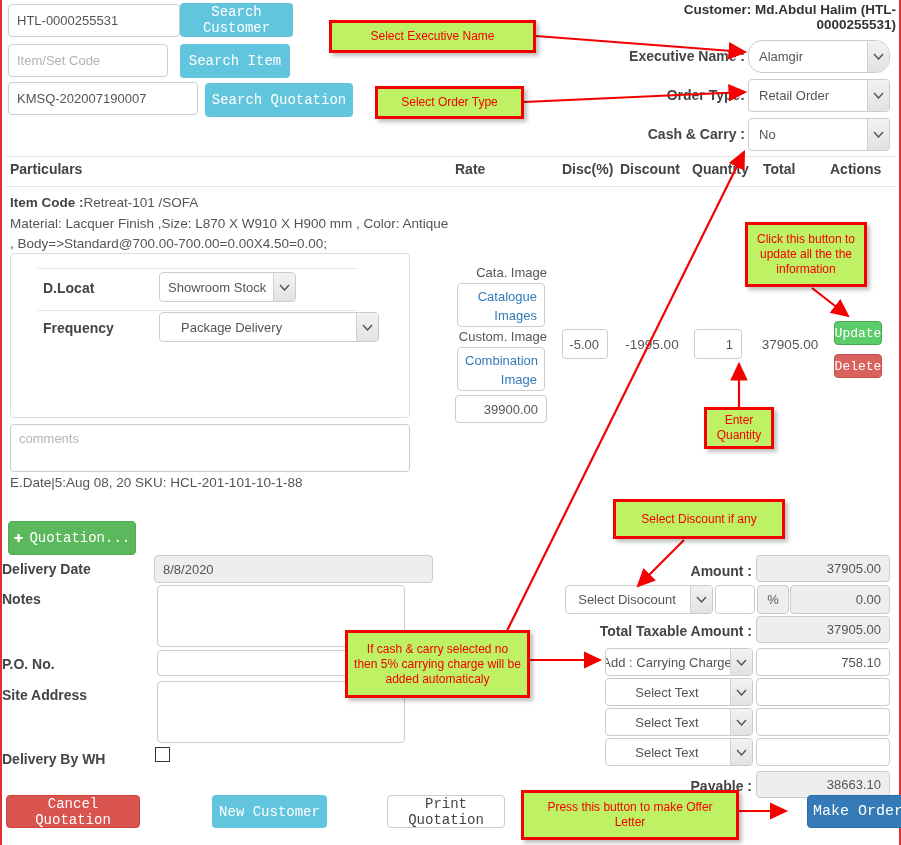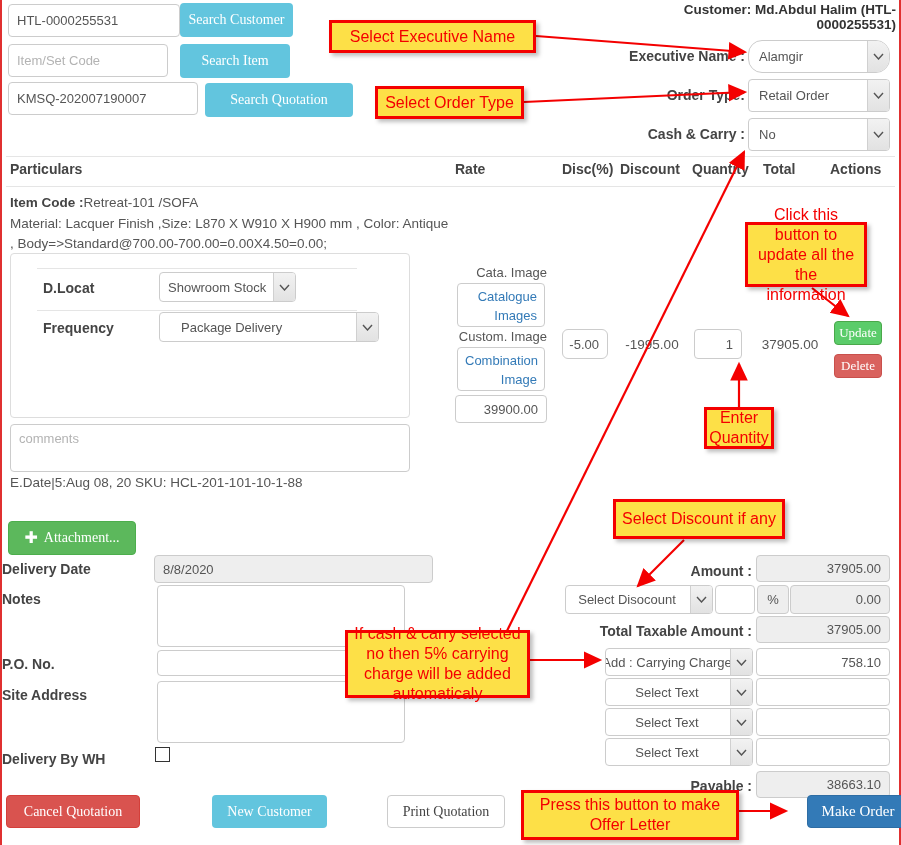--- a/index.html
+++ b/index.html
@@ -34,37 +34,37 @@
   .sel .arrow {
     position:absolute; right:0; top:0; bottom:0; width:22px;
     background:linear-gradient(#f2f2f2,#e2e2e2);
     border-left:1px solid #d0d0d0;
     display:flex; align-items:center; justify-content:center;
     color:#666; font-size:11px;
   }
   .sel .arrow svg { display:block; }
 
   .btn { border-radius:4px; border:1px solid transparent; cursor:pointer;
-         font-family:Liberation Serif, serif; display:flex;
+         font-family:Liberation Mono, monospace; display:flex;
          align-items:center; justify-content:center; text-align:center; }
   .btn-info { background:#62c5de; color:#fff; }
   .btn-green { background:#5cb85c; color:#fff; border-color:#4cae4c;}
   .btn-green2 { background:#5bcc6a; color:#fff; border-color:#4aa84a;}
   .btn-red { background:#d9534f; color:#fff; border-color:#d43f3a;}
   .btn-red2 { background:#d9625e; color:#fff; border-color:#c9504c;}
   .btn-white { background:#fff; color:#444; border:1px solid #ccc; }
   .btn-primary { background:#337ab7; color:#fff; border-color:#2e6da4;}
 
   .lbl { color:#444; font-weight:bold; }
 
   
   .anno {
-    position:absolute; border:3px solid #f40000; background:#fde047;
+    position:absolute; border:3px solid #f40000; background:#bef264;
     color:#f40000; display:flex; align-items:center; justify-content:center;
-    text-align:center; line-height:1.25; font-size:16px;
+    text-align:center; line-height:1.25; font-size:12px;
     box-shadow:3px 3px 4px rgba(0,0,0,.25);
     z-index:40;
   }
   .arrows { position:absolute; left:0; top:0; width:901px; height:845px;
             pointer-events:none; z-index:35; }
 
   
   #root > * { position:absolute; }
 
   .tabbox { border:1px solid #ddd; border-radius:4px; background:#fff; }
@@ -188,34 +188,34 @@
   <div style="left:455px; top:265px; width:92px; text-align:right; font-size:13px; color:#555;">Cata. Image</div>
   <div class="inp" style="left:457px; top:283px; width:88px; height:44px; color:#337ab7;
               text-align:right; display:block; padding:3px 7px; line-height:19px;">Catalogue Images</div>
 
   <div style="left:449px; top:329px; width:98px; text-align:right; font-size:13px; color:#555;">Custom. Image</div>
   <div class="inp" style="left:457px; top:347px; width:88px; height:44px; color:#337ab7;
               text-align:right; display:block; padding:3px 7px; line-height:19px;">Combination Image</div>
 
   <div class="inp num" style="left:455px; top:395px; width:92px; height:28px;">39900.00</div>
 
-  <div class="inp num" style="left:562px; top:329px; width:46px; height:30px;border-radius:6px;">-5.00</div>
+  <div class="inp num" style="left:562px; top:329px; width:46px; height:30px;">-5.00</div>
 
   <div style="left:616px; top:337px; width:72px; text-align:center; font-size:13.5px; color:#555;">-1995.00</div>
 
   <div class="inp num" style="left:694px; top:329px; width:48px; height:30px;">1</div>
 
   <div style="left:754px; top:337px; width:72px; text-align:center; font-size:13.5px; color:#555;">37905.00</div>
 
   <div class="btn btn-green2" style="left:834px; top:321px; width:48px; height:24px; font-size:13px;">Update</div>
   <div class="btn btn-red2" style="left:834px; top:354px; width:48px; height:24px; font-size:13px;">Delete</div>
 
   <div class="btn btn-green" style="left:8px; top:521px; width:128px; height:34px; font-size:14px; gap:6px;">
     <span style="font-size:16px; line-height:1;">✚</span>
-    <span>Attachment...</span>
+    <span>Quotation...</span>
   </div>
 
   <div class="lbl" style="left:2px; top:561px; font-size:14px;">Delivery Date</div>
   <div class="inp ro" style="left:154px; top:555px; width:279px; height:28px;">8/8/2020</div>
 
   <div class="lbl" style="left:2px; top:591px; font-size:14px;">Notes</div>
   <textarea class="ta" style="left: 157px; top: 585px; width: 248px; height: 62px;"></textarea>
 
   <div class="lbl" style="left:2px; top:656px; font-size:14px;">P.O. No.</div>
   <div class="inp" style="left:157px; top:650px; width:248px; height:26px;"></div>

